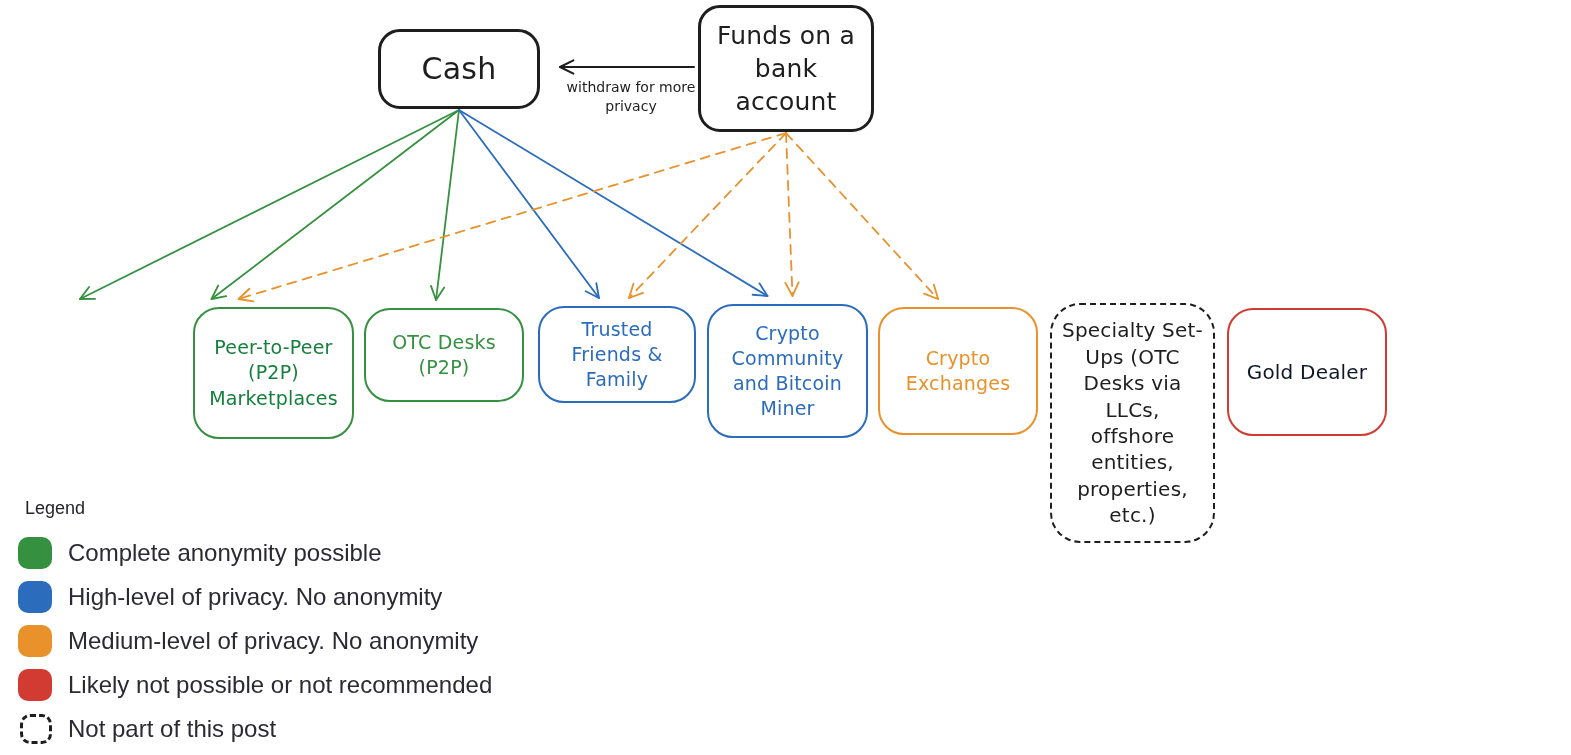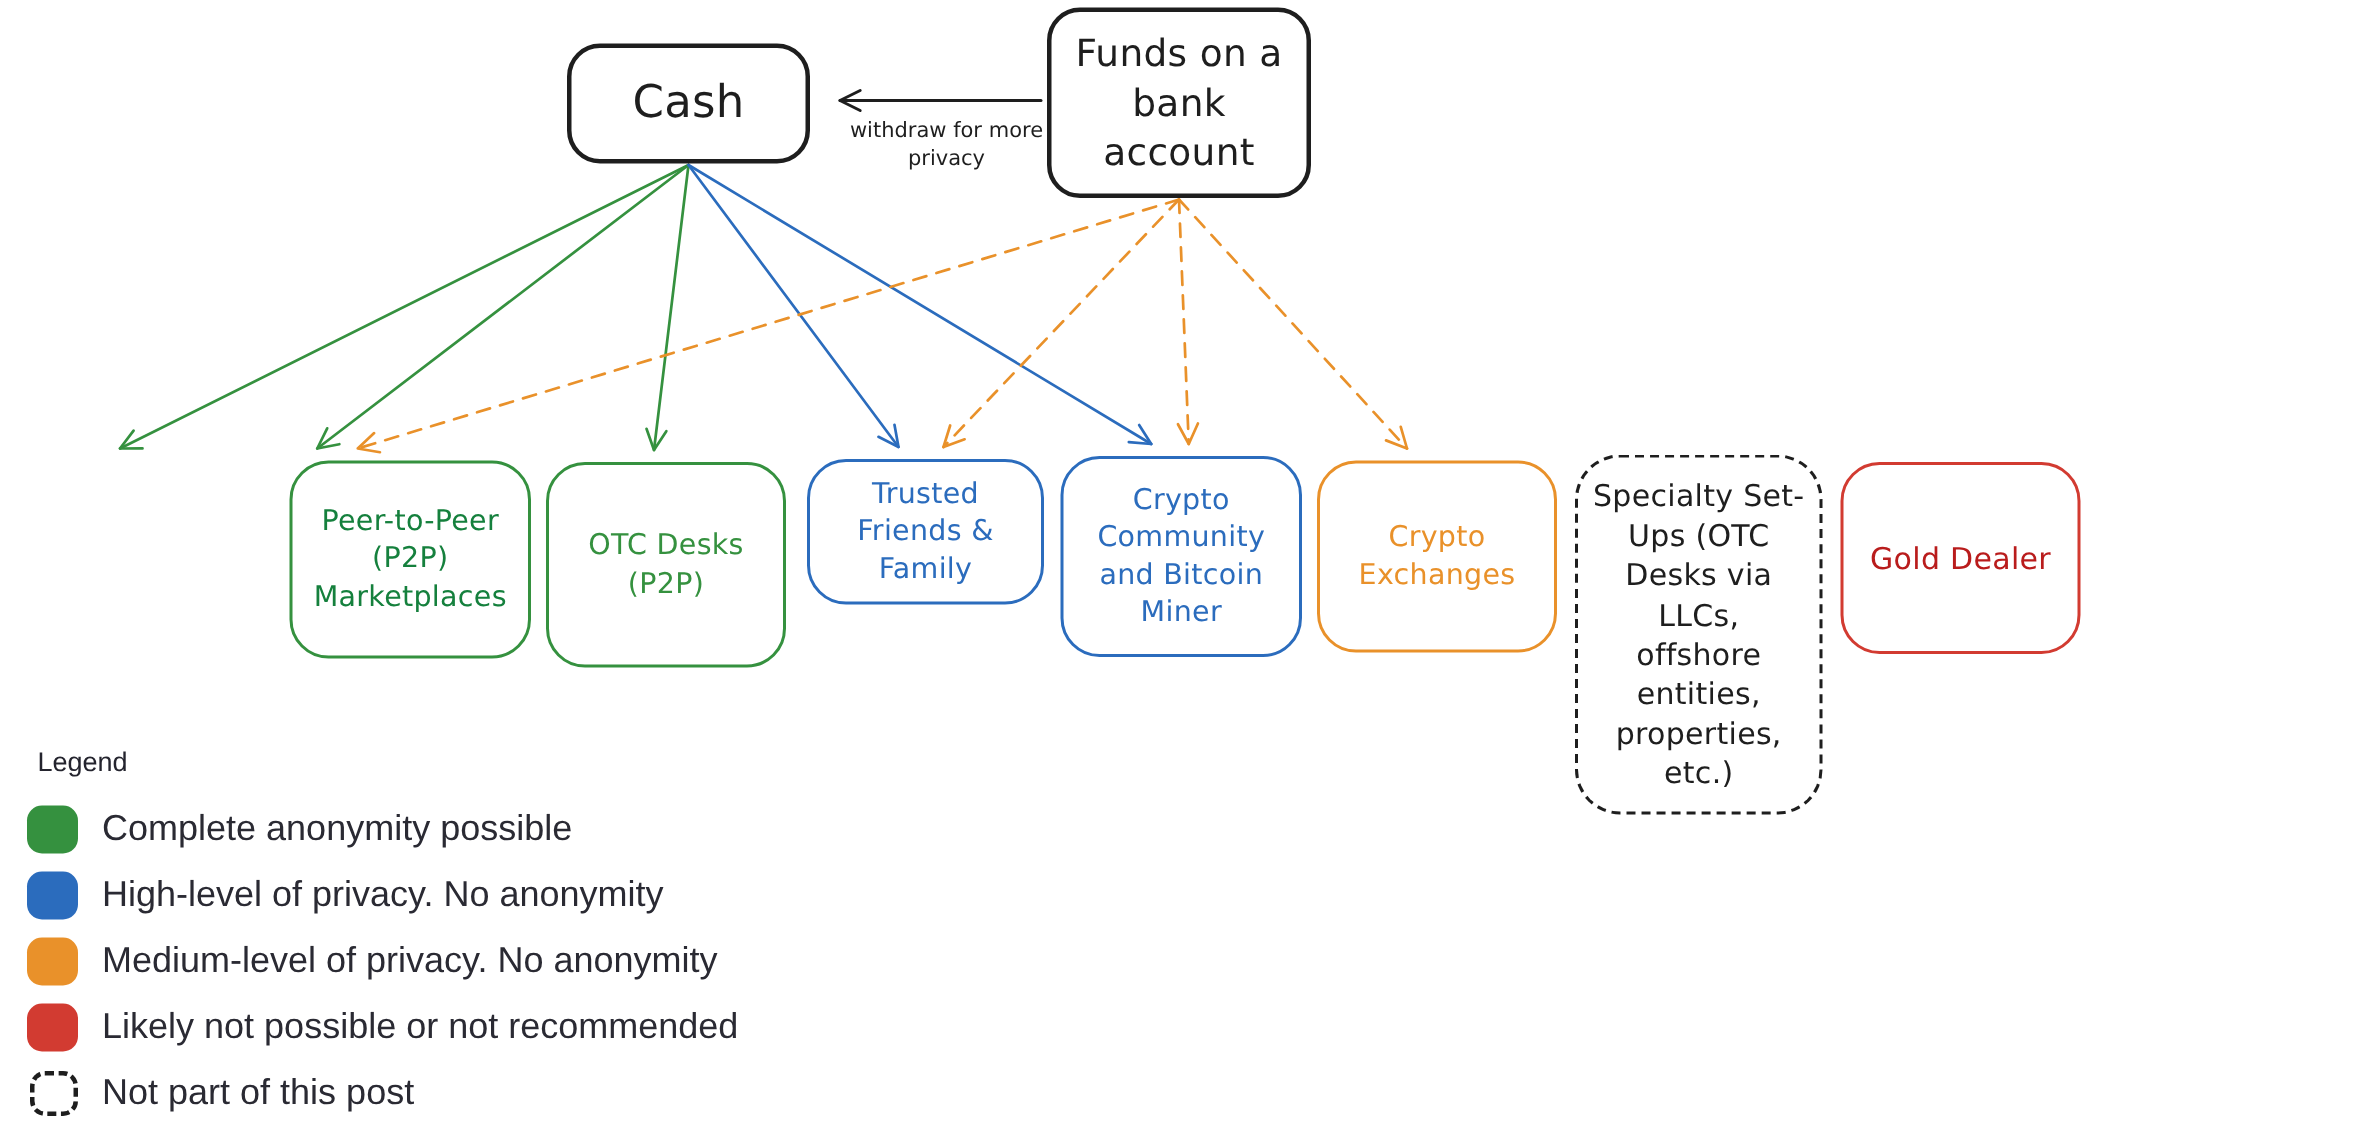--- a/index.html
+++ b/index.html
@@ -42,21 +42,21 @@
     background: #ffffff;
     color: #1e1e1e;
   }
   .node.top { border-width: 3px; border-radius: 22px; }
   .node.dashed { border-style: dashed; border-width: 2.5px; border-radius: 30px; }
 
   #n-cash      { left: 378px; top: 29px;  width: 162px; height: 80px;  font-size: 30px; }
   #n-funds     { left: 698px; top: 5px;   width: 176px; height: 127px; font-size: 25px; }
   #n-atms      { left: 25px;  top: 307px; width: 160px; height: 132px; }
   #n-p2p       { left: 193px; top: 307px; width: 161px; height: 132px; }
-  #n-otc       { left: 364px; top: 308px; width: 160px; height: 137px; justify-content: center; }
+  #n-otc       { left: 364px; top: 308px; width: 160px; height: 94px; justify-content: center; }
   #n-friends   { left: 538px; top: 306px; width: 158px; height: 97px; }
   #n-community { left: 707px; top: 304px; width: 161px; height: 134px; }
   #n-exchanges { left: 878px; top: 307px; width: 160px; height: 128px; }
   #n-specialty { left: 1050px;top: 303px; width: 165px; height: 240px; font-size: 20px; }
   #n-gold      { left: 1227px;top: 308px; width: 160px; height: 128px; font-size: 20px; }
   #n-gift      { left: 1397px;top: 305px; width: 161px; height: 132px; }
 
   .annotation {
     position: absolute;
     left: 560px; top: 78px;
@@ -160,21 +160,21 @@
   </div>
 
   <div class="node" id="n-exchanges" style="border-color: rgb(233, 145, 42); color: rgb(233, 145, 42);">
     <span>Crypto Exchanges</span>
   </div>
 
   <div class="node dashed" id="n-specialty" style="border-color: rgb(30, 30, 30); color: rgb(30, 30, 30);">
     <span>Specialty Set-Ups (OTC Desks via LLCs, offshore entities, properties, etc.)</span>
   </div>
 
-  <div class="node" id="n-gold" style="border-color: rgb(210, 59, 49); color: #b91c1c;">
+  <div class="node" id="n-gold" style="border-color: rgb(210, 59, 49); color: #0f172a;">
     <span>Gold Dealer</span>
   </div>
 
 
   <div class="legend">
     <div class="legend-title">Legend</div>
 
     <div class="legend-row">
       <span class="swatch" style="background: rgb(53, 145, 63);"></span>
       <span class="legend-label">Complete anonymity possible</span>

